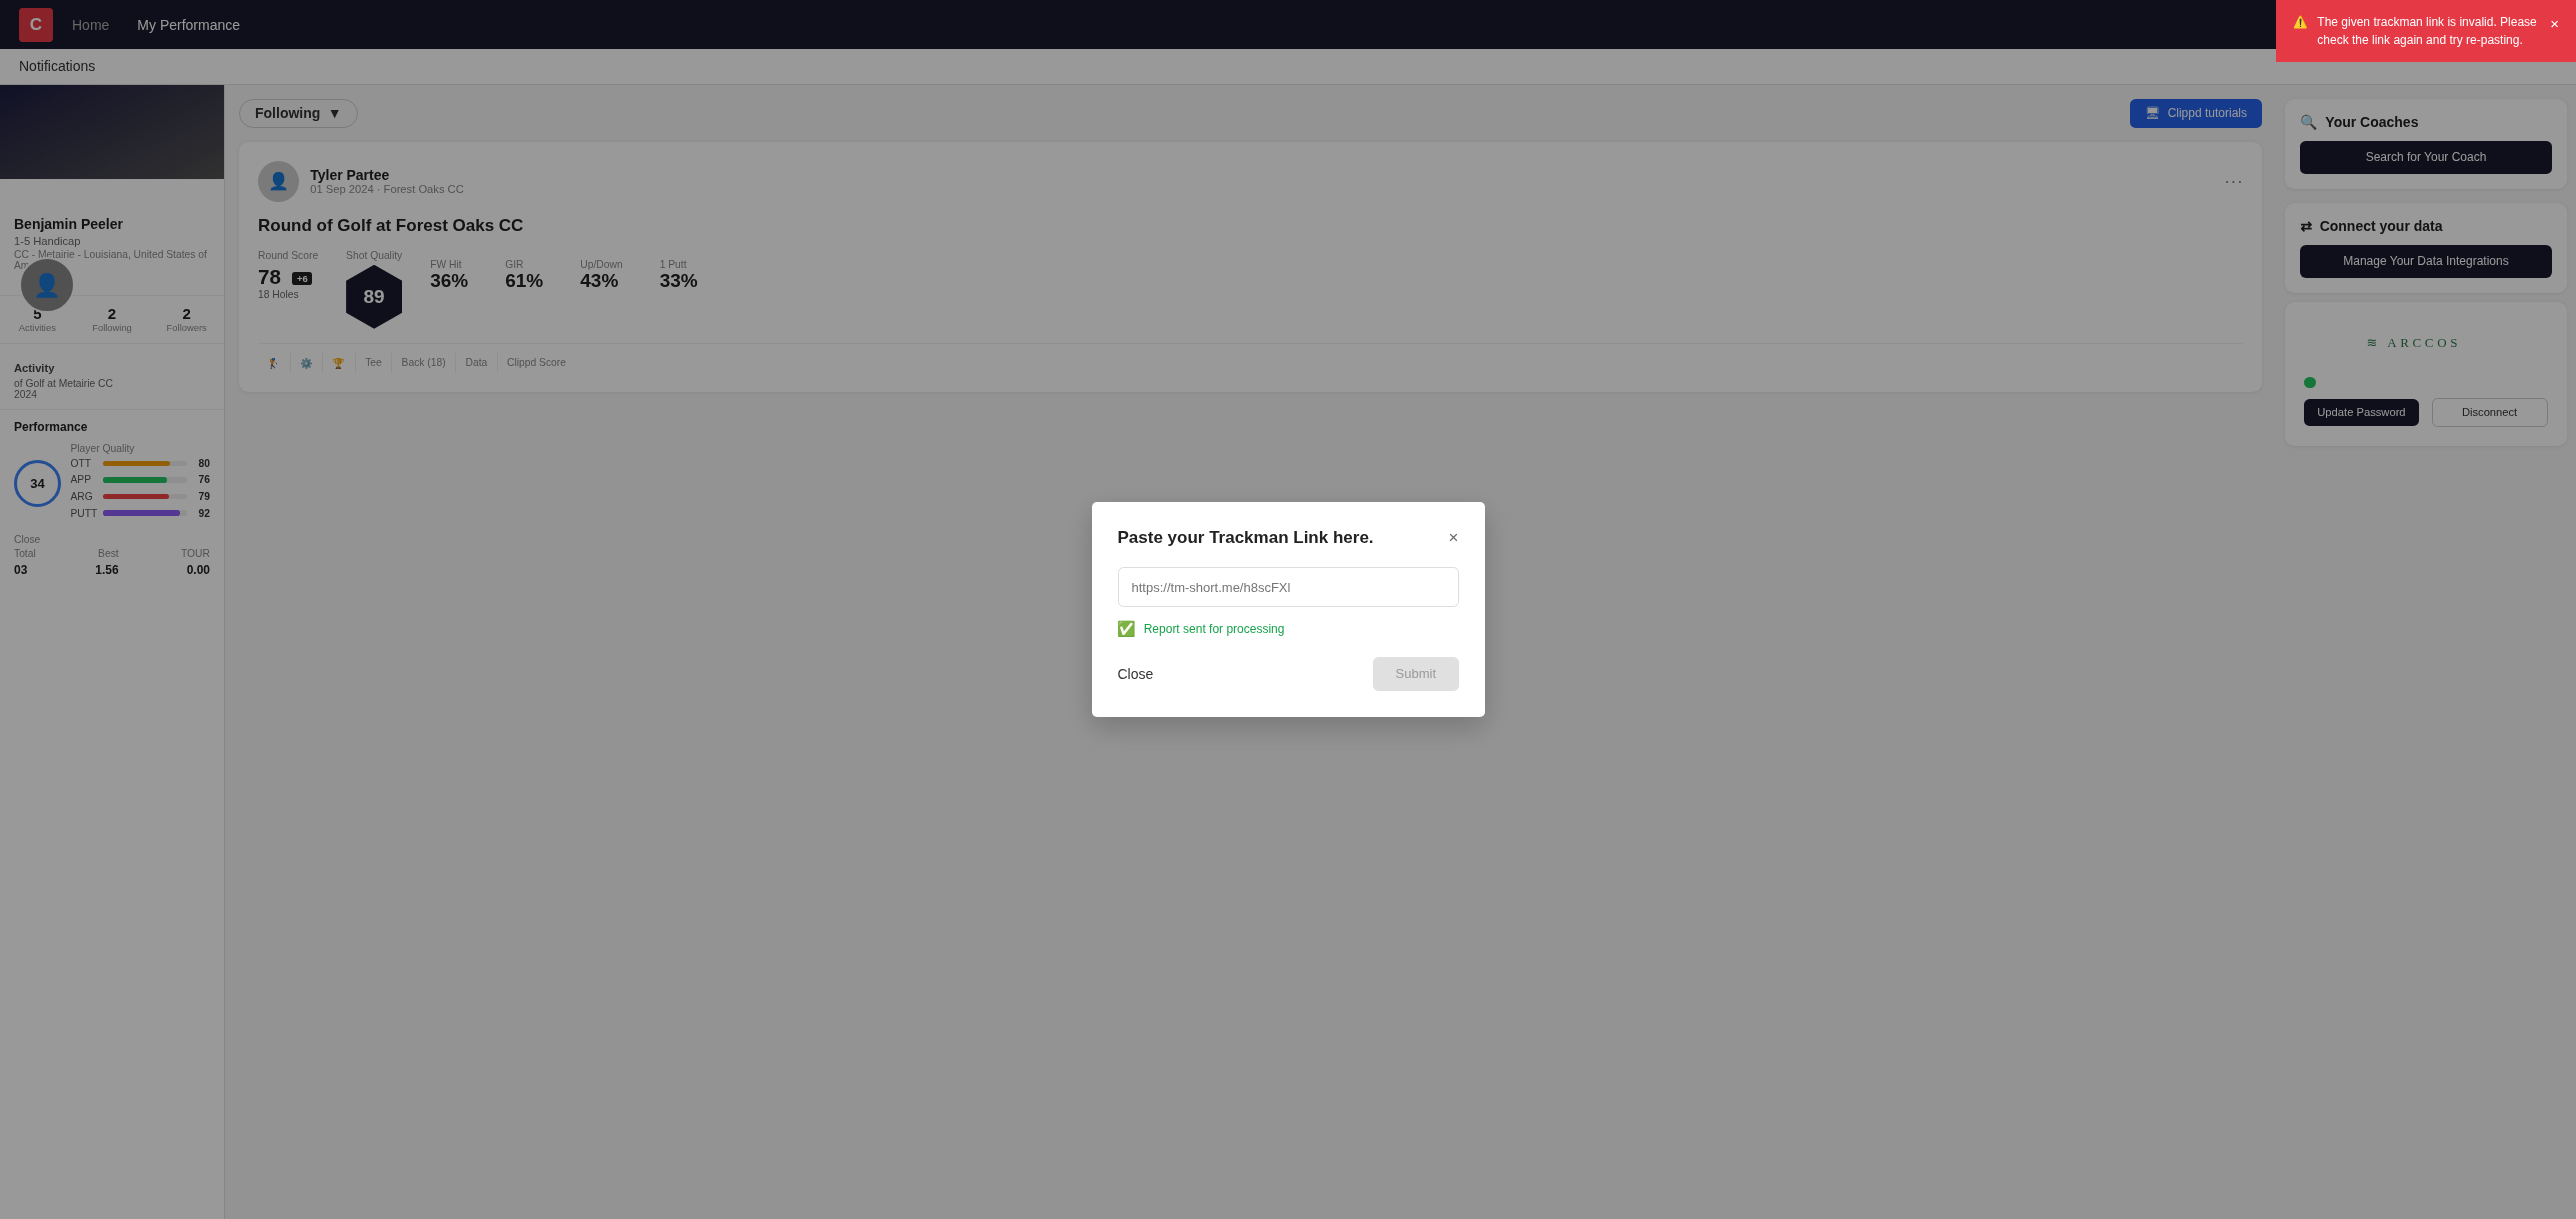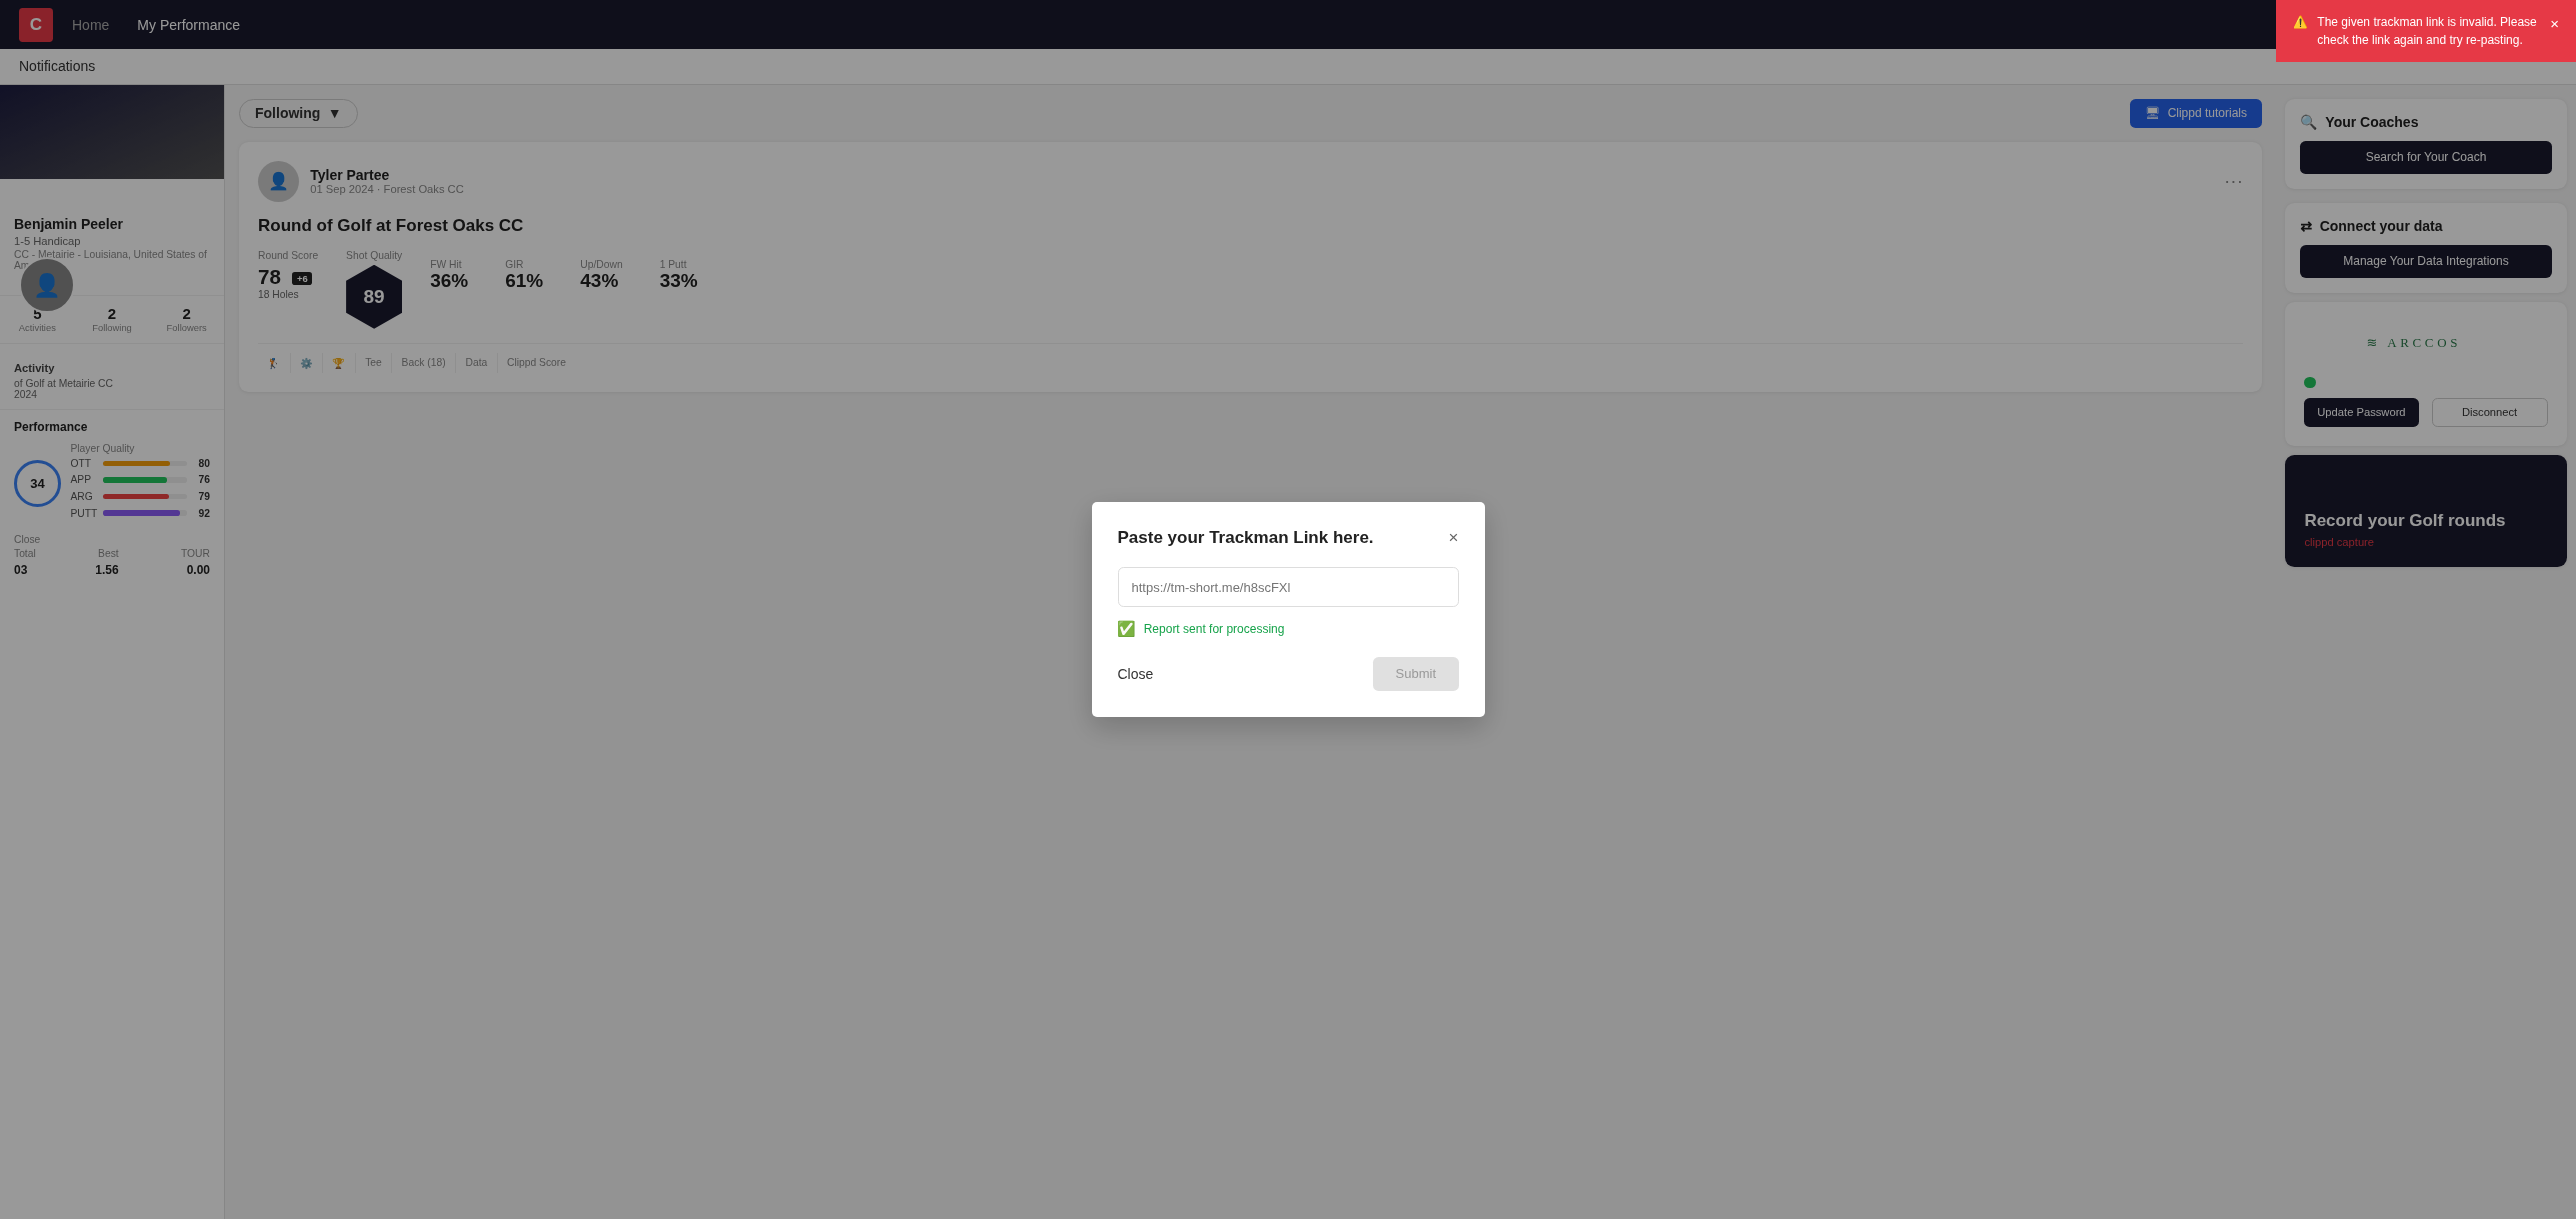--- a/index.html
+++ b/index.html
@@ -215,21 +215,21 @@
 
     .arccos-card {
       background: white; border-radius: 9.4px; margin: 0 9.4px 9.4px;
       padding: 19px; box-shadow: 0 0.9px 3.7px rgba(0,0,0,0.08);
       display: flex; flex-direction: column; align-items: center;
     }
     .arccos-logo {
       font-size: 20.6px; color: #2a7a4a; letter-spacing: 2.8px;
       font-weight: 300; margin-bottom: 14px;
     }
-    .arccos-actions { display: flex; gap: 13px; width: 100%; }
+    .arccos-actions { display: flex; gap: 13px; width: 100%; align-items: center; }
     .arccos-btn-update {
       flex: 1; background: #1a1a2e; color: white; border: none;
       border-radius: 5.6px; padding: 7.5px; cursor: pointer; font-size: 11.2px;
     }
     .arccos-btn-disconnect {
       flex: 1; background: #fff; color: #333; border: 0.9px solid #ccc;
       border-radius: 5.6px; padding: 7.5px; cursor: pointer; font-size: 11.2px;
     }
     .arccos-status { display: flex; align-items: center; gap: 5.6px; width: 100%; margin-bottom: 9.4px; }
     .status-dot { width: 11.2px; height: 11.2px; border-radius: 50%; background: #22c55e; }
@@ -509,24 +509,20 @@
       </div>
       <div class="arccos-status">
         <span class="status-dot"></span>
       </div>
       <div class="arccos-actions">
         <button class="arccos-btn-update">Update Password</button>
         <button class="arccos-btn-disconnect">Disconnect</button>
       </div>
     </div>
 
-    <div class="capture-card">
-      <div class="capture-text">Record your Golf rounds</div>
-      <div class="capture-logo">clippd capture</div>
-    </div>
 
   </div>
 </div>
 
 <div class="modal-overlay">
   <div class="modal">
     <div class="modal-header">
       <span class="modal-title">Paste your Trackman Link here.</span>
       <button class="modal-close">×</button>
     </div>

